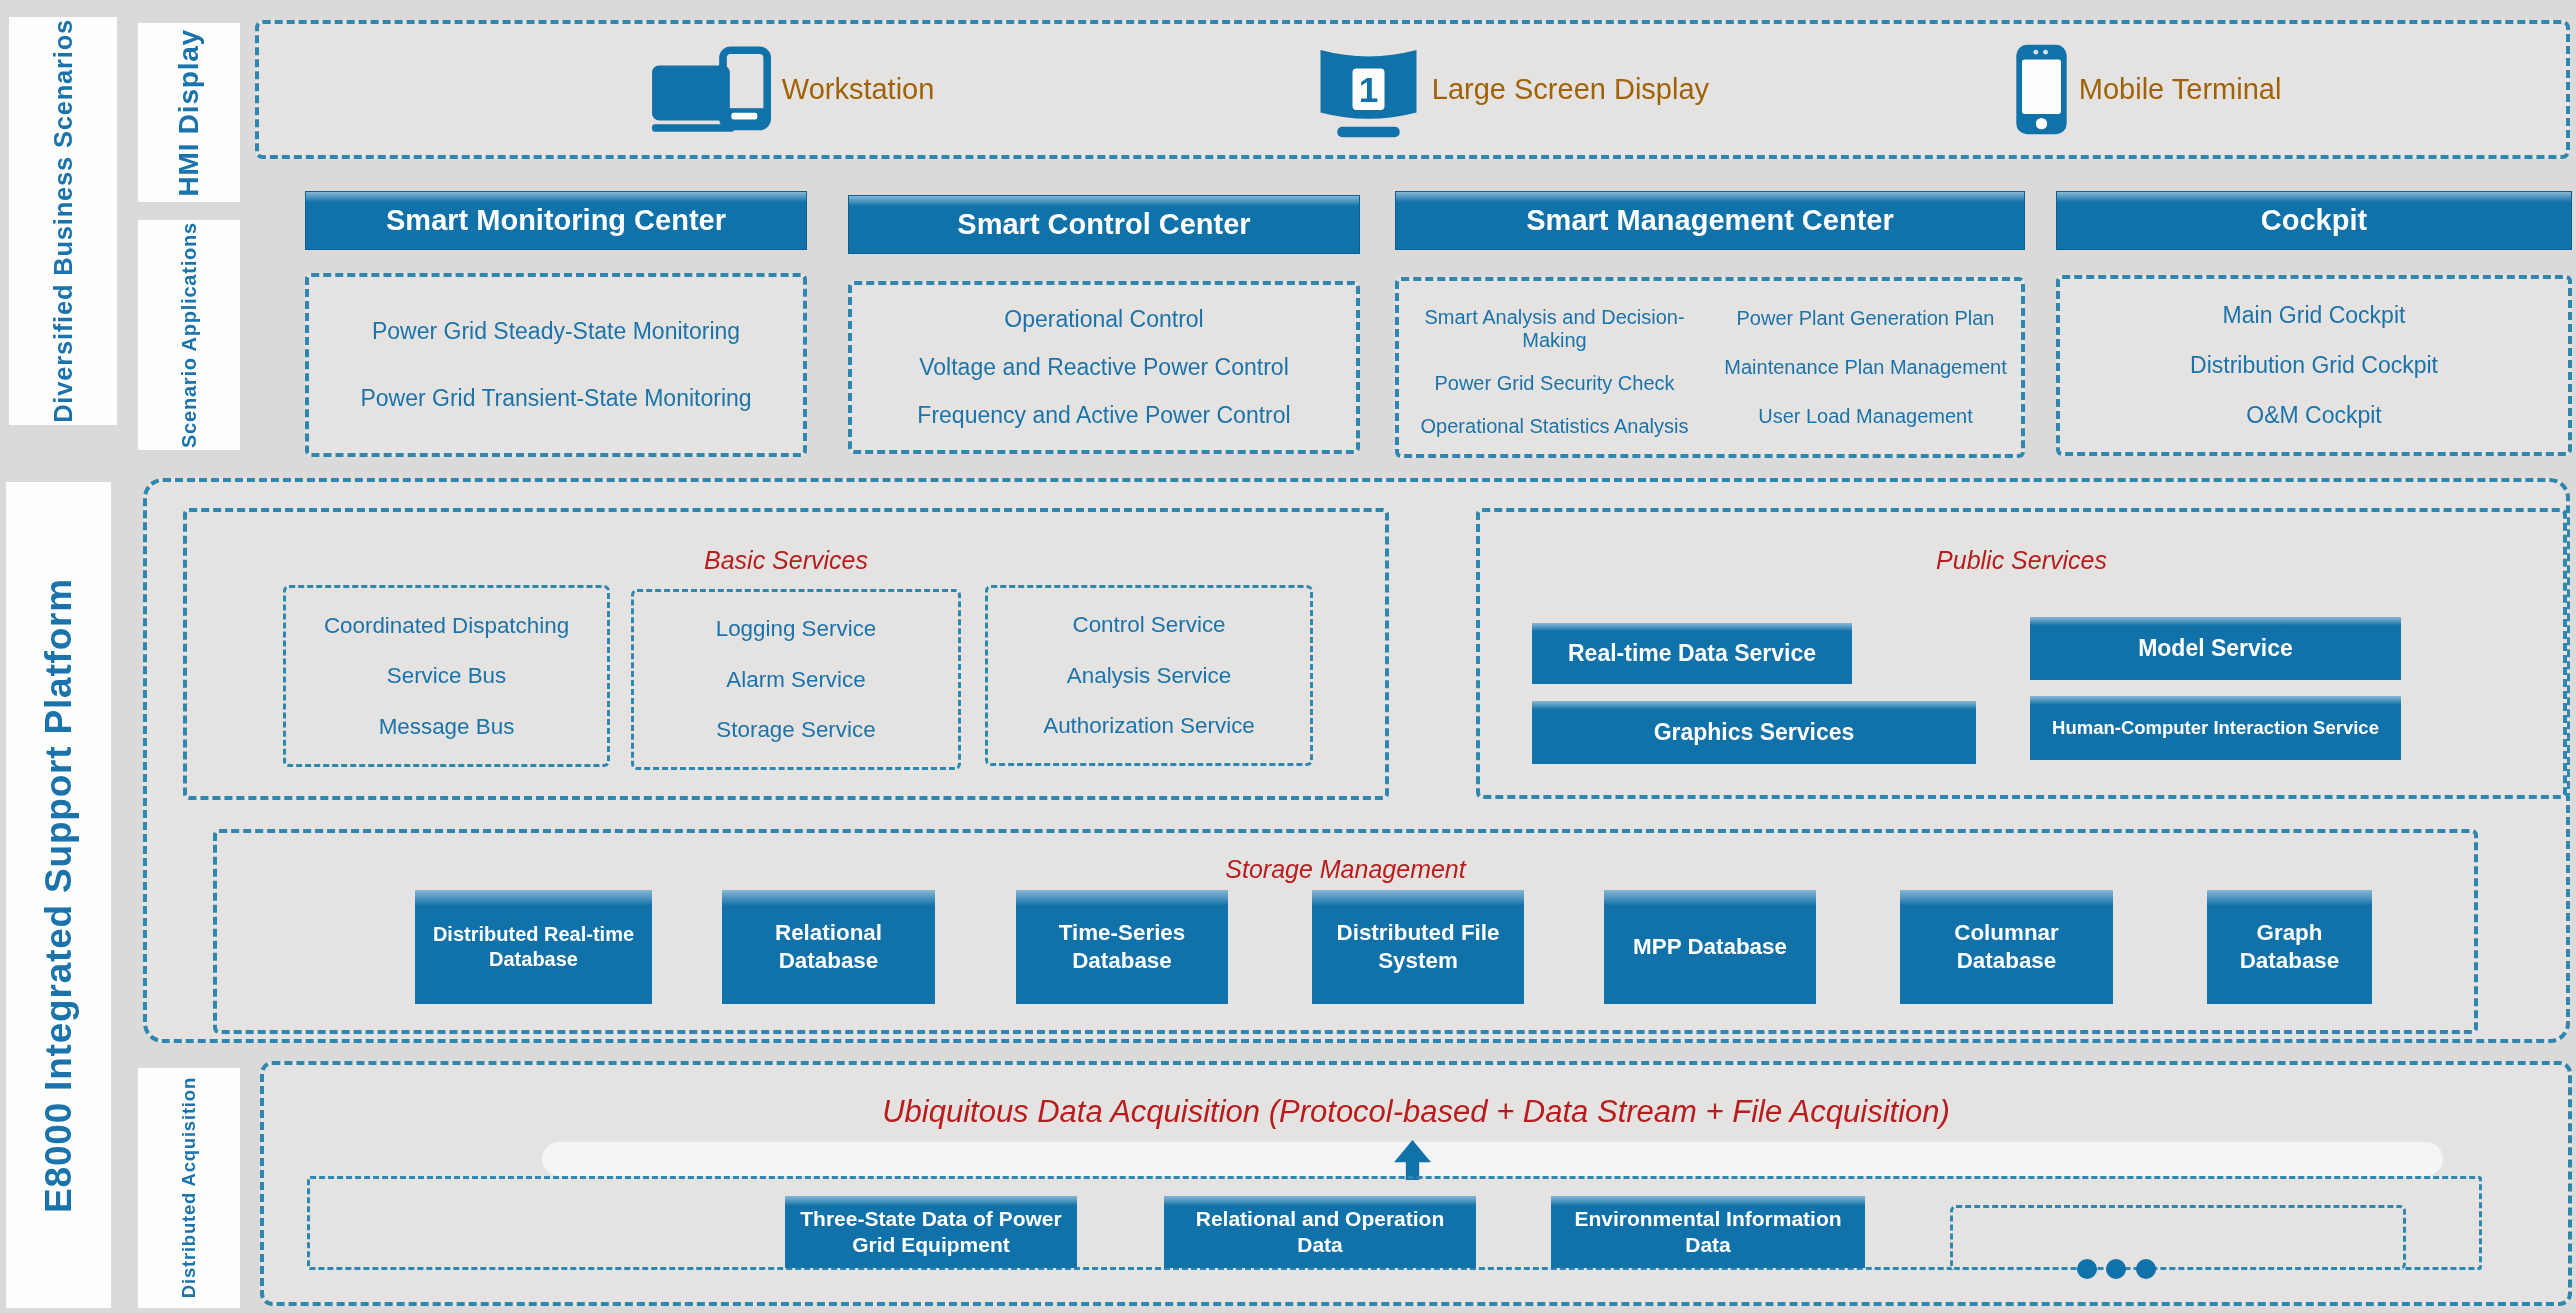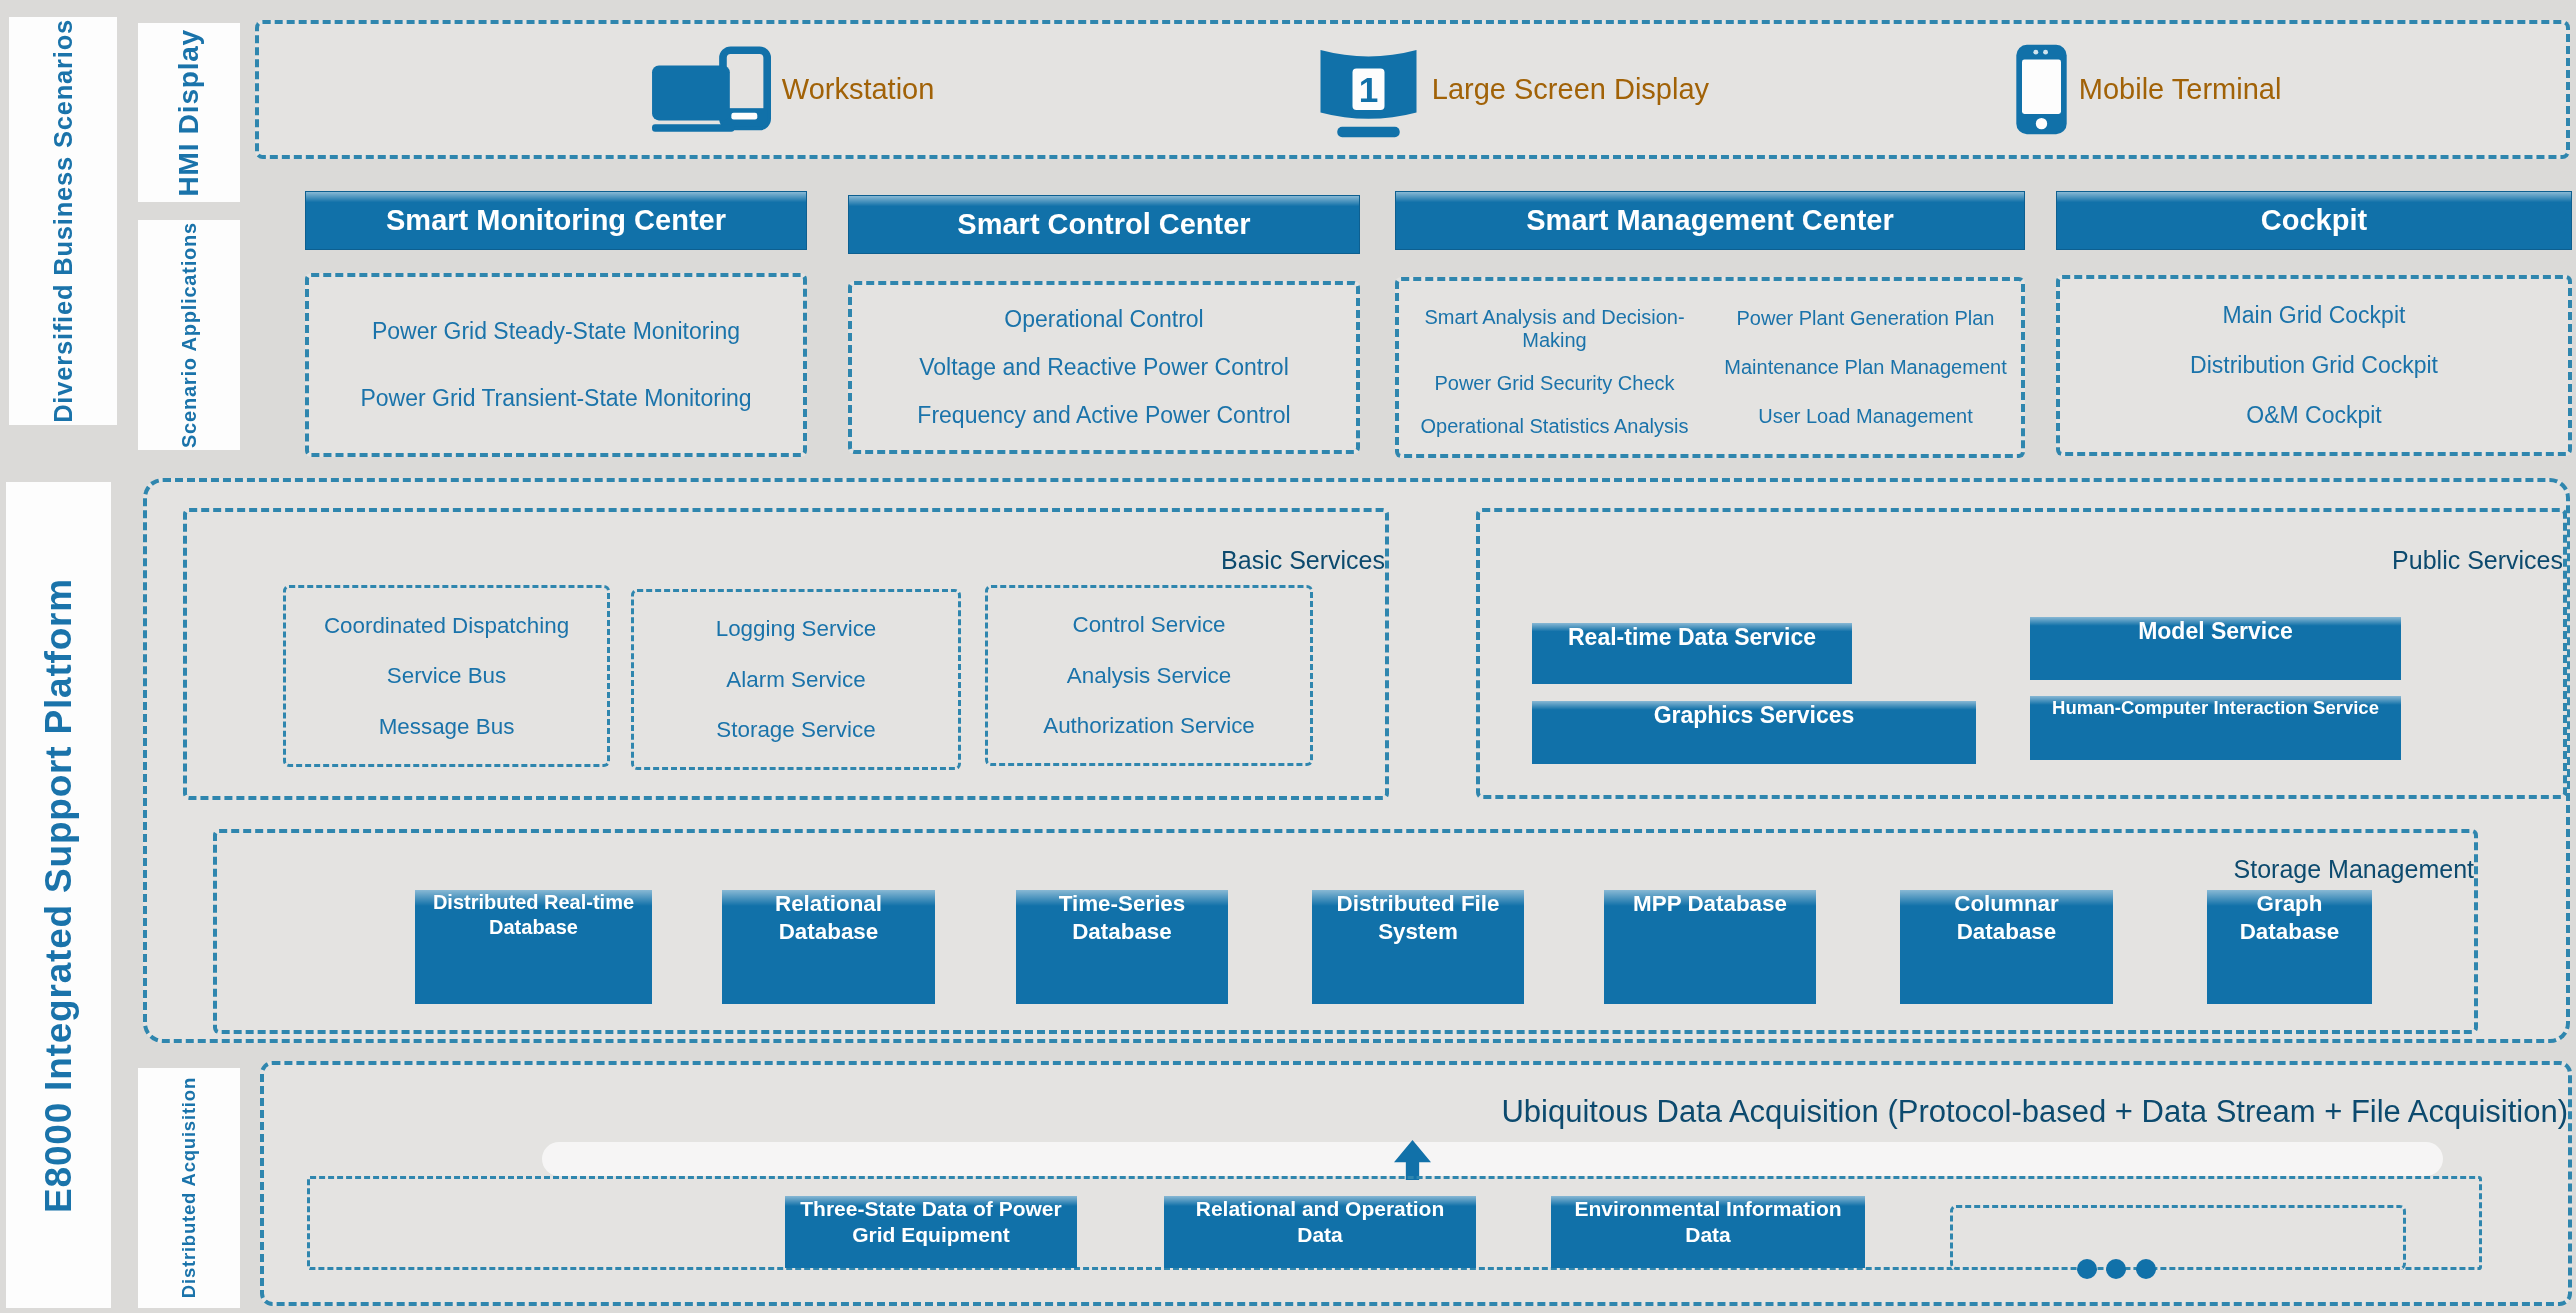--- a/index.html
+++ b/index.html
@@ -23,29 +23,29 @@
   .dashed-thin{
     border:3.9px dashed #2f86ae;background:transparent;border-radius:6.2px;
   }
   .bluebar{
     background:linear-gradient(180deg,rgba(255,255,255,.5) 0%,rgba(255,255,255,0) 18%),#1171a9;
     color:#fff;font-weight:bold;display:flex;align-items:center;justify-content:center;
     border:1.5px solid #0d5f90;
   }
   .bluebox{
     background:linear-gradient(180deg,rgba(255,255,255,.5) 0%,rgba(255,255,255,0) 14%),#1171a9;
-    color:#fff;font-weight:bold;display:flex;justify-content:center;
+    color:#fff;font-weight:bold;display:flex;align-items:center;justify-content:center;
     text-align:center;line-height:1.25;
   }
   .items-col{
     display:flex;flex-direction:column;justify-content:space-evenly;
     align-items:center;height:100%;text-align:center;
   }
   .item-text{color:#1a73aa;}
-  .sect-title{width:100%;text-align:right;color:#0c4a6e;font-size:25px;}
+  .sect-title{width:100%;text-align:center;color:#b91c1c;font-size:25px;font-style:italic;}
   .hmi-item{
     position:absolute;top:0;height:100%;display:flex;align-items:center;gap:10.8px;
     color:#a16207;font-size:29px;
   }
   .dot{width:20px;height:20px;border-radius:50%;background:#1171a9;}
 </style>
 </head>
 <body>
 
 <div class="canvas">

